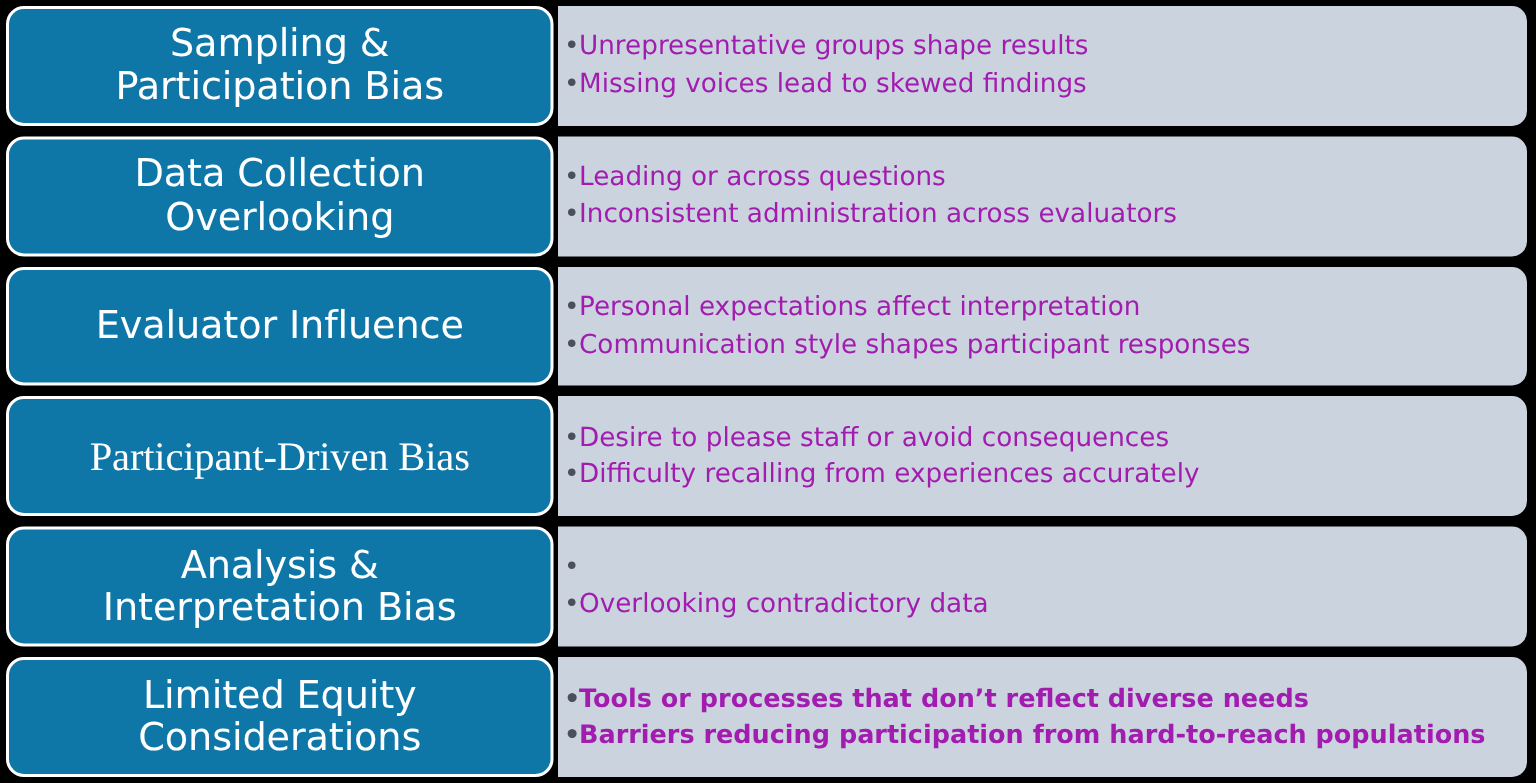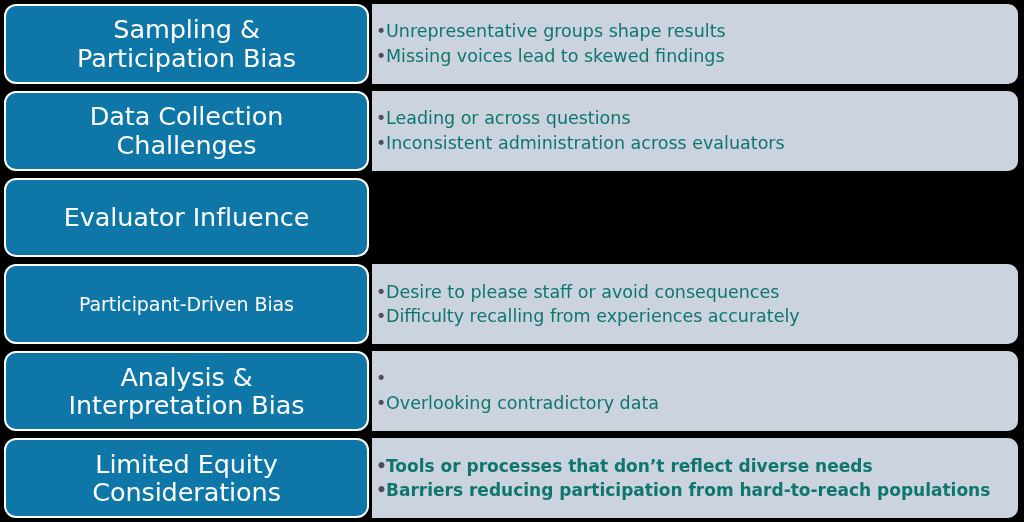--- a/index.html
+++ b/index.html
@@ -53,42 +53,43 @@
   .label-text {
     color: #FFFFFF;
     font-size: 25.5px;
     line-height: 1.12;
     text-align: center;
     letter-spacing: -0.1px;
     padding: 0 6px;
     white-space: pre-line;
   }
   .label-text.tight {
-    font-size: 19px;
+    font-size: 27px;
+    font-family: Liberation Serif, serif;
   }
 
   
   .bullet-panel {
     position: relative;
     flex: 1 1 auto;
     margin-left: 3px;
     margin-right: 6px;
     background: #CAD3DE;
     border-radius: 0 10px 10px 0;
     box-sizing: border-box;
     display: flex;
     flex-direction: column;
     justify-content: center;
     padding: 0 8px 0 4px;
     z-index: 1;
   }
   .bullet-line {
     display: flex;
     align-items: baseline;
-    color: #0f766e;
+    color: #a21caf;
     font-size: 17.5px;
     line-height: 1.42;
     white-space: nowrap;
   }
   .bullet-dot {
     flex: 0 0 auto;
     width: 9px;
     color: #4B505A;
     font-size: 17.5px;
     line-height: 1.42;
@@ -125,37 +126,47 @@
       <div class="bullet-line">
         <span class="bullet-dot"></span>
         <span class="bullet-txt">Missing voices lead to skewed findings</span>
       </div>
     </div>
   </div>
 
   <div class="row r2">
     <div class="label-box">
       <div class="label-text">Data Collection
-Challenges</div>
+Overlooking</div>
     </div>
     <div class="bullet-panel">
       <div class="bullet-line">
         <span class="bullet-dot"></span>
         <span class="bullet-txt">Leading or across questions</span>
       </div>
       <div class="bullet-line">
         <span class="bullet-dot"></span>
         <span class="bullet-txt">Inconsistent administration across evaluators</span>
       </div>
     </div>
   </div>
 
   <div class="row r3">
     <div class="label-box">
       <div class="label-text">Evaluator Influence</div>
+    </div>
+    <div class="bullet-panel">
+      <div class="bullet-line">
+        <span class="bullet-dot"></span>
+        <span class="bullet-txt">Personal expectations affect interpretation</span>
+      </div>
+      <div class="bullet-line">
+        <span class="bullet-dot"></span>
+        <span class="bullet-txt">Communication style shapes participant responses</span>
+      </div>
     </div>
   </div>
 
   <div class="row r4">
     <div class="label-box">
       <div class="label-text tight">Participant-Driven Bias</div>
     </div>
     <div class="bullet-panel">
       <div class="bullet-line">
         <span class="bullet-dot"></span>

